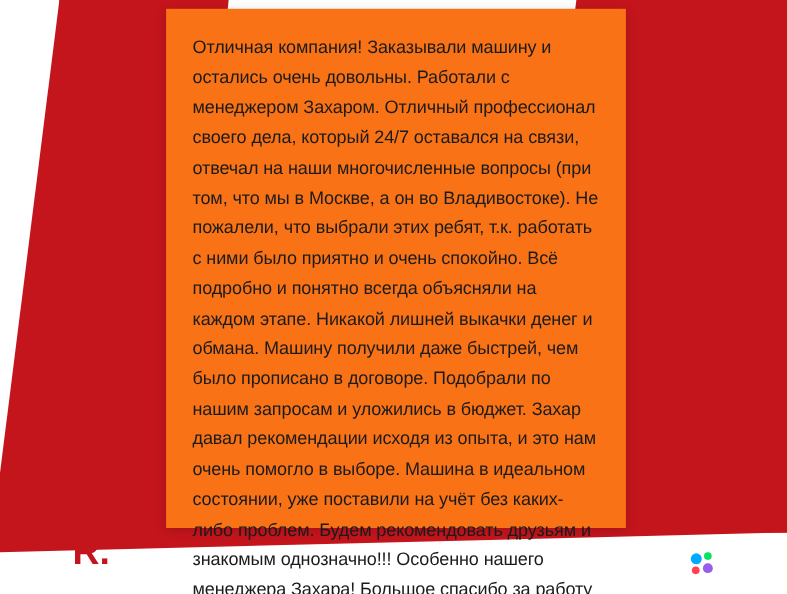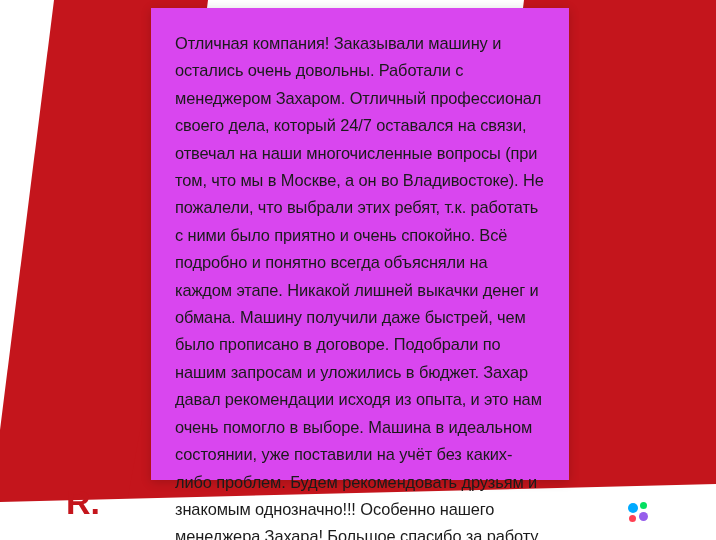--- a/index.html
+++ b/index.html
@@ -66,21 +66,21 @@
     background: #ffffff;
     clip-path: polygon(0 18px, 716px 0, 716px 56px, 0 56px);
   }
   
   .review-card {
     position: absolute;
     left: 151px;
     top: 8px;
     width: 418px;
     height: 472px;
-    background: #d946ef;
+    background: #f97316;
     box-shadow: 0 2px 10px rgba(0,0,0,0.18);
     padding: 22px 24px 10px 24px;
     box-sizing: border-box;
   }
   .review-text {
     font-family: "Liberation Sans", sans-serif;
     font-size: 16.4px;
     line-height: 27.4px;
     color: #1b1b1b;
     letter-spacing: -0.1px;

